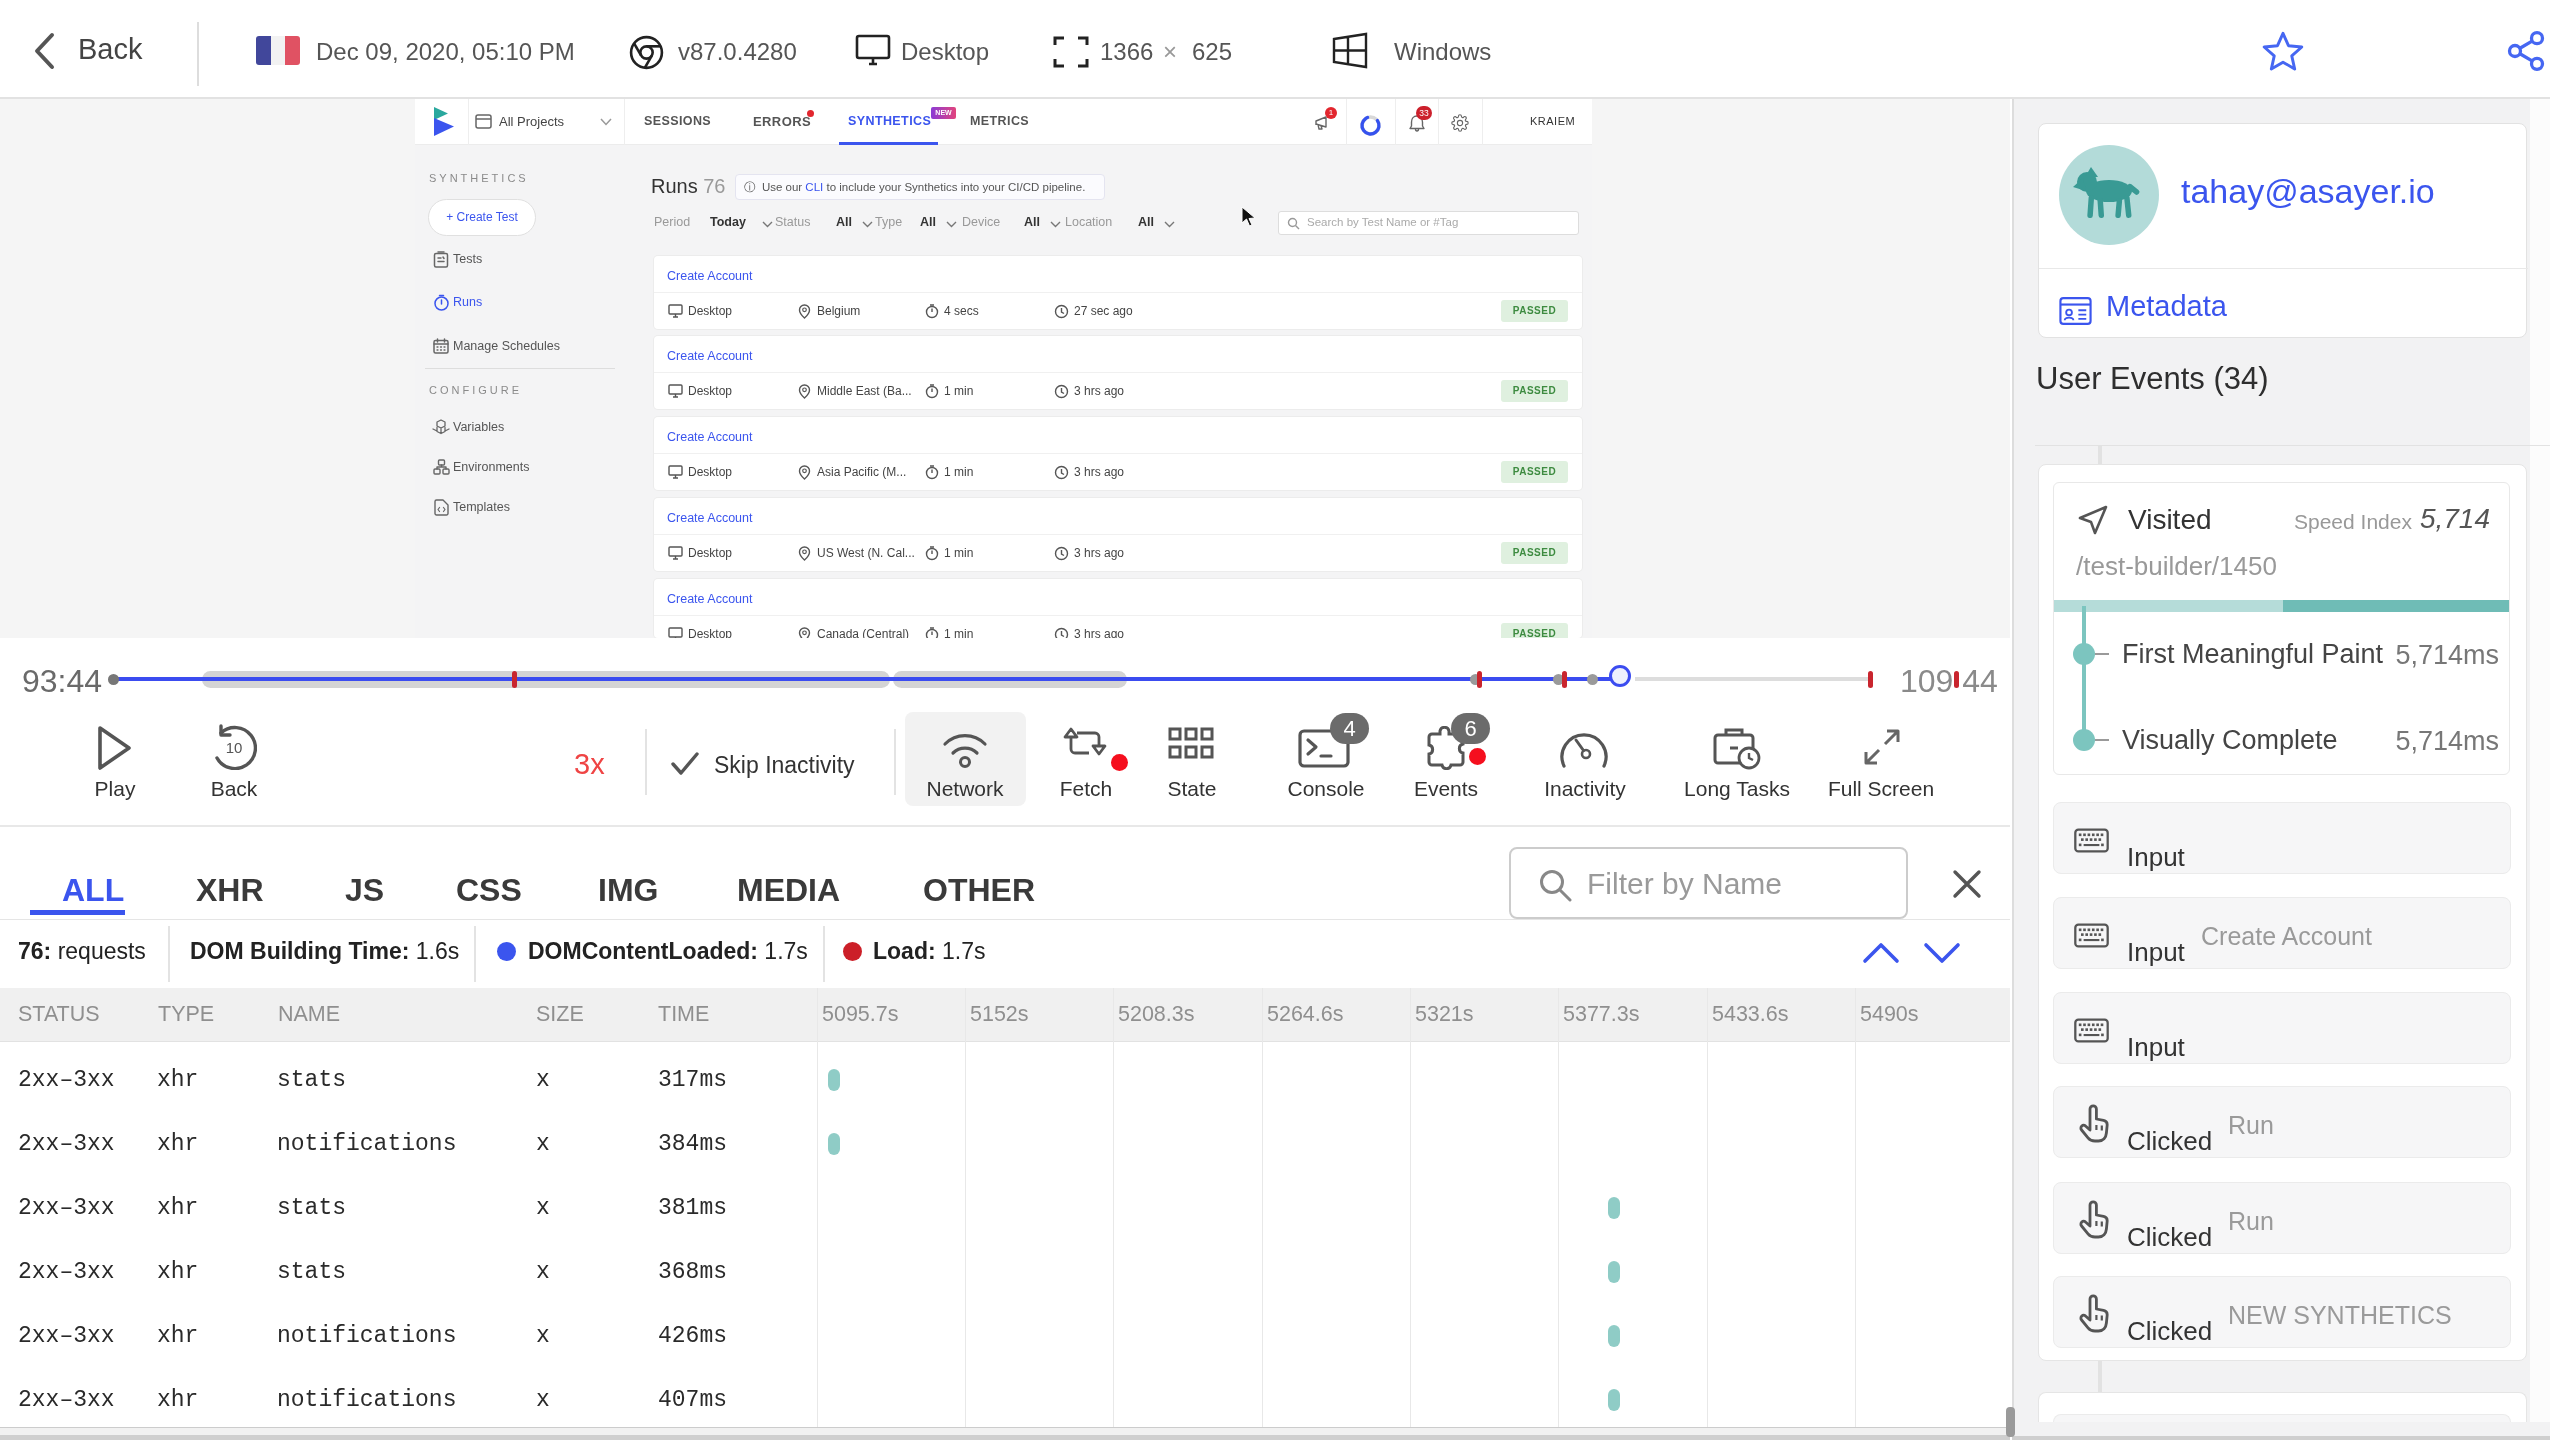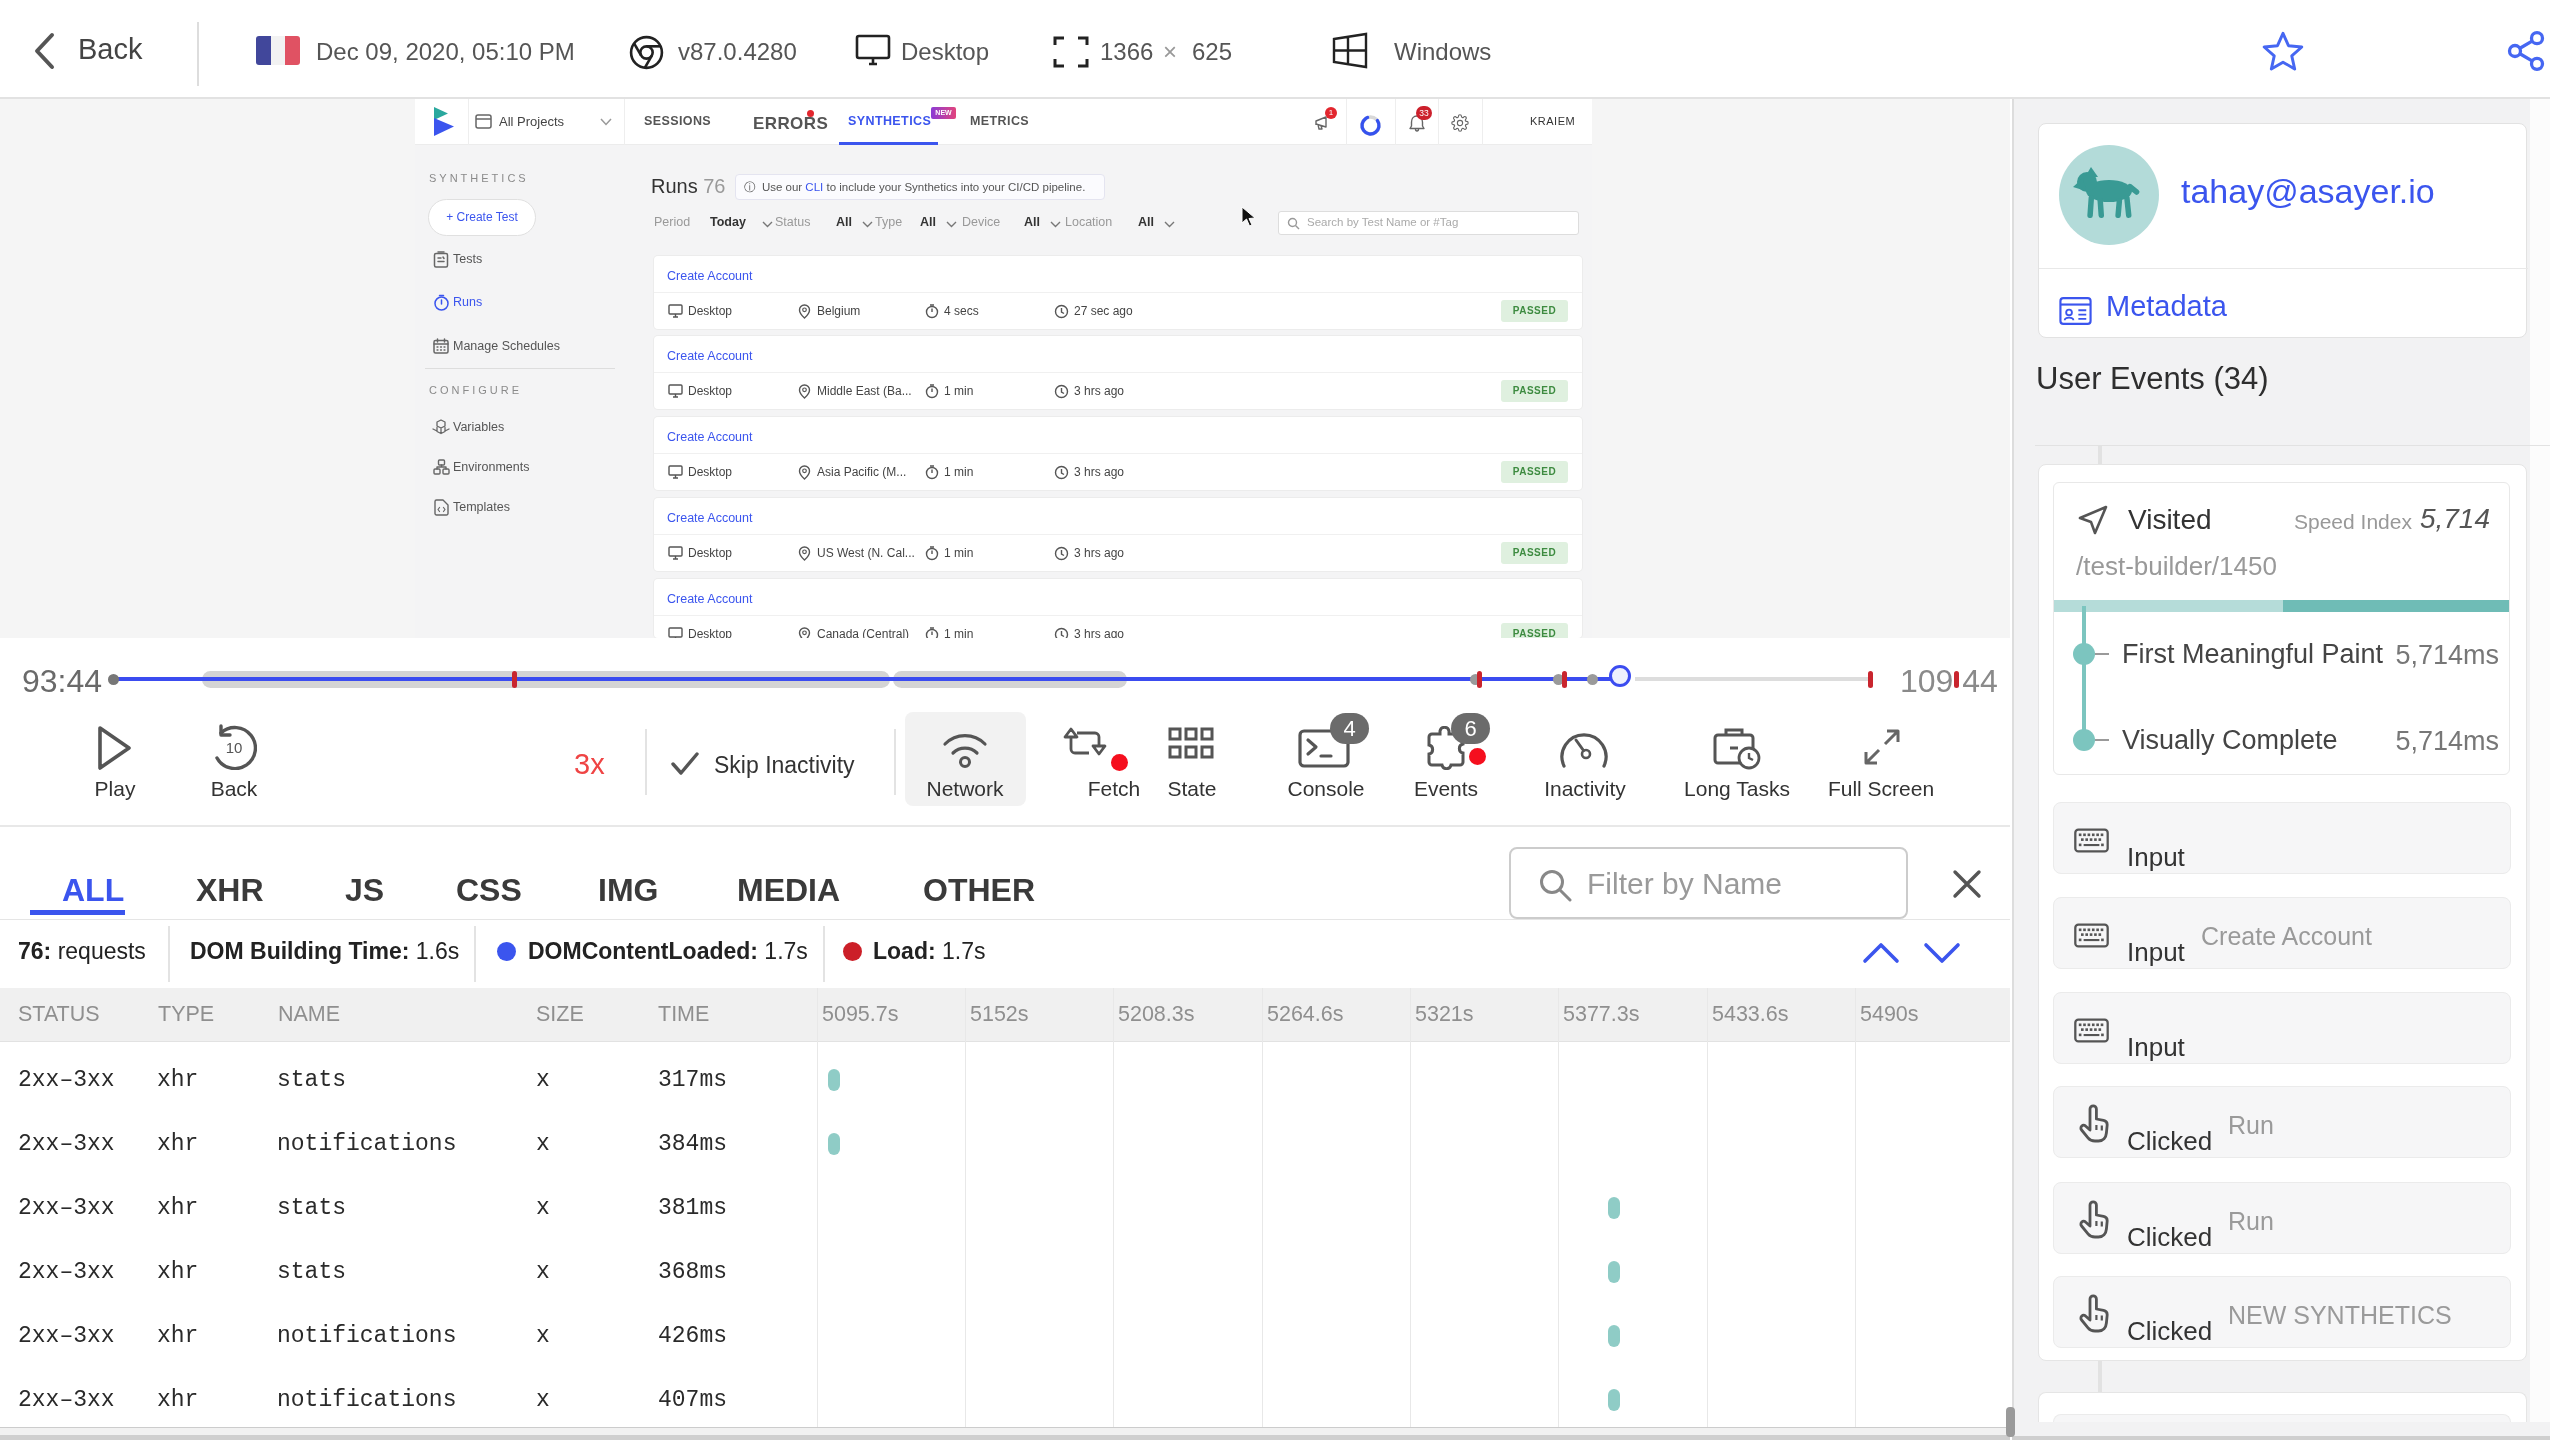--- a/index.html
+++ b/index.html
@@ -90,21 +90,21 @@
     <svg class="ab" style="left:60px;top:15px;" width="17" height="15" viewBox="0 0 17 15">
         <rect x="1" y="1" width="15" height="13" rx="2" stroke="#666" stroke-width="1.5" fill="none"></rect>
         <path d="M1 5 L16 5" stroke="#666" stroke-width="1.5"></path>
       </svg>
     <div class="ab" style="left:84px;top:15px;font-size:13px;color:#444;">All Projects</div>
     <svg class="ab" style="left:185px;top:19px;" width="12" height="8" viewBox="0 0 12 8">
         <path d="M1 1 L6 6.5 L11 1" stroke="#999" stroke-width="1.5" fill="none"></path>
       </svg>
     <div class="ab" style="left:209px;top:0;width:1px;height:46px;background:#eee;"></div>
     <div class="ab" style="left:229px;top:15px;font-size:12.5px;color:#555;font-weight:bold;letter-spacing:.4px;">SESSIONS</div>
-    <div class="ab" style="left:338px;top:15px;font-size:17px;color:#555;font-weight:bold;letter-spacing:.4px;">ERRORS</div>
+    <div class="ab" style="left:338px;top:15px;font-size:13px;color:#555;font-weight:bold;letter-spacing:.4px;">ERRORS</div>
     <div class="ab" style="left:392px;top:11px;width:7px;height:7px;border-radius:50%;background:#e2262e;"></div>
     <div class="ab" style="left:433px;top:15px;font-size:12.5px;color:#3b55ee;font-weight:bold;letter-spacing:.4px;">SYNTHETICS</div>
     <div class="ab" style="left:516px;top:8px;width:25px;height:12px;border-radius:2px;background:linear-gradient(90deg,#8b3bd6,#e2447c);color:#fff;font-size:7px;text-align:center;line-height:12px;font-weight:bold;">NEW</div>
     <div class="ab" style="left:555px;top:15px;font-size:12.5px;color:#555;font-weight:bold;letter-spacing:.4px;">METRICS</div>
     <div class="ab" style="left:424px;top:43px;width:99px;height:3px;background:#3b55ee;"></div>
     <div class="ab" style="left:931px;top:0;width:1px;height:46px;background:#eee;"></div>
     <div class="ab" style="left:980px;top:0;width:1px;height:46px;background:#eee;"></div>
     <div class="ab" style="left:1023px;top:0;width:1px;height:46px;background:#eee;"></div>
     <div class="ab" style="left:1067px;top:0;width:1px;height:46px;background:#eee;"></div>
     <svg class="ab" style="left:899px;top:16px;" width="19" height="17" viewBox="0 0 19 17">
@@ -380,21 +380,21 @@
 <div class="ctlbl" style="left:965px;top:777px;">Network</div>
 <svg class="ab" style="left:1061px;top:726px;" width="50" height="42" viewBox="0 0 50 42">
     <g stroke="#555" stroke-width="2.8" fill="none" stroke-linejoin="round">
       <path d="M4 11 L10 3 L16 11 Z"></path>
       <path d="M10 11 L10 23 A4 4 0 0 0 14 27 L28 27"></path>
       <path d="M16 7 L34 7 A4 4 0 0 1 38 11 L38 20"></path>
       <path d="M32 20 L38 28 L44 20 Z"></path>
     </g>
   </svg>
 <div class="ab" style="left:1111px;top:754px;width:17px;height:17px;border-radius:50%;background:#f50f1e;"></div>
-<div class="ctlbl" style="left:1086px;top:777px;margin-left:28px;">Fetch</div>
+<div class="ctlbl" style="left:1086px;top:777px;">Fetch</div>
 <svg class="ab" style="left:1168px;top:727px;" width="46" height="41" viewBox="0 0 46 41">
     <g stroke="#555" stroke-width="3" fill="none">
       <rect x="2" y="2" width="10" height="10"></rect>
       <rect x="18" y="2" width="10" height="10"></rect>
       <rect x="34" y="2" width="10" height="10"></rect>
       <rect x="2" y="20" width="10" height="10"></rect>
       <rect x="18" y="20" width="10" height="10"></rect>
       <rect x="34" y="20" width="10" height="10"></rect>
     </g>
   </svg>

